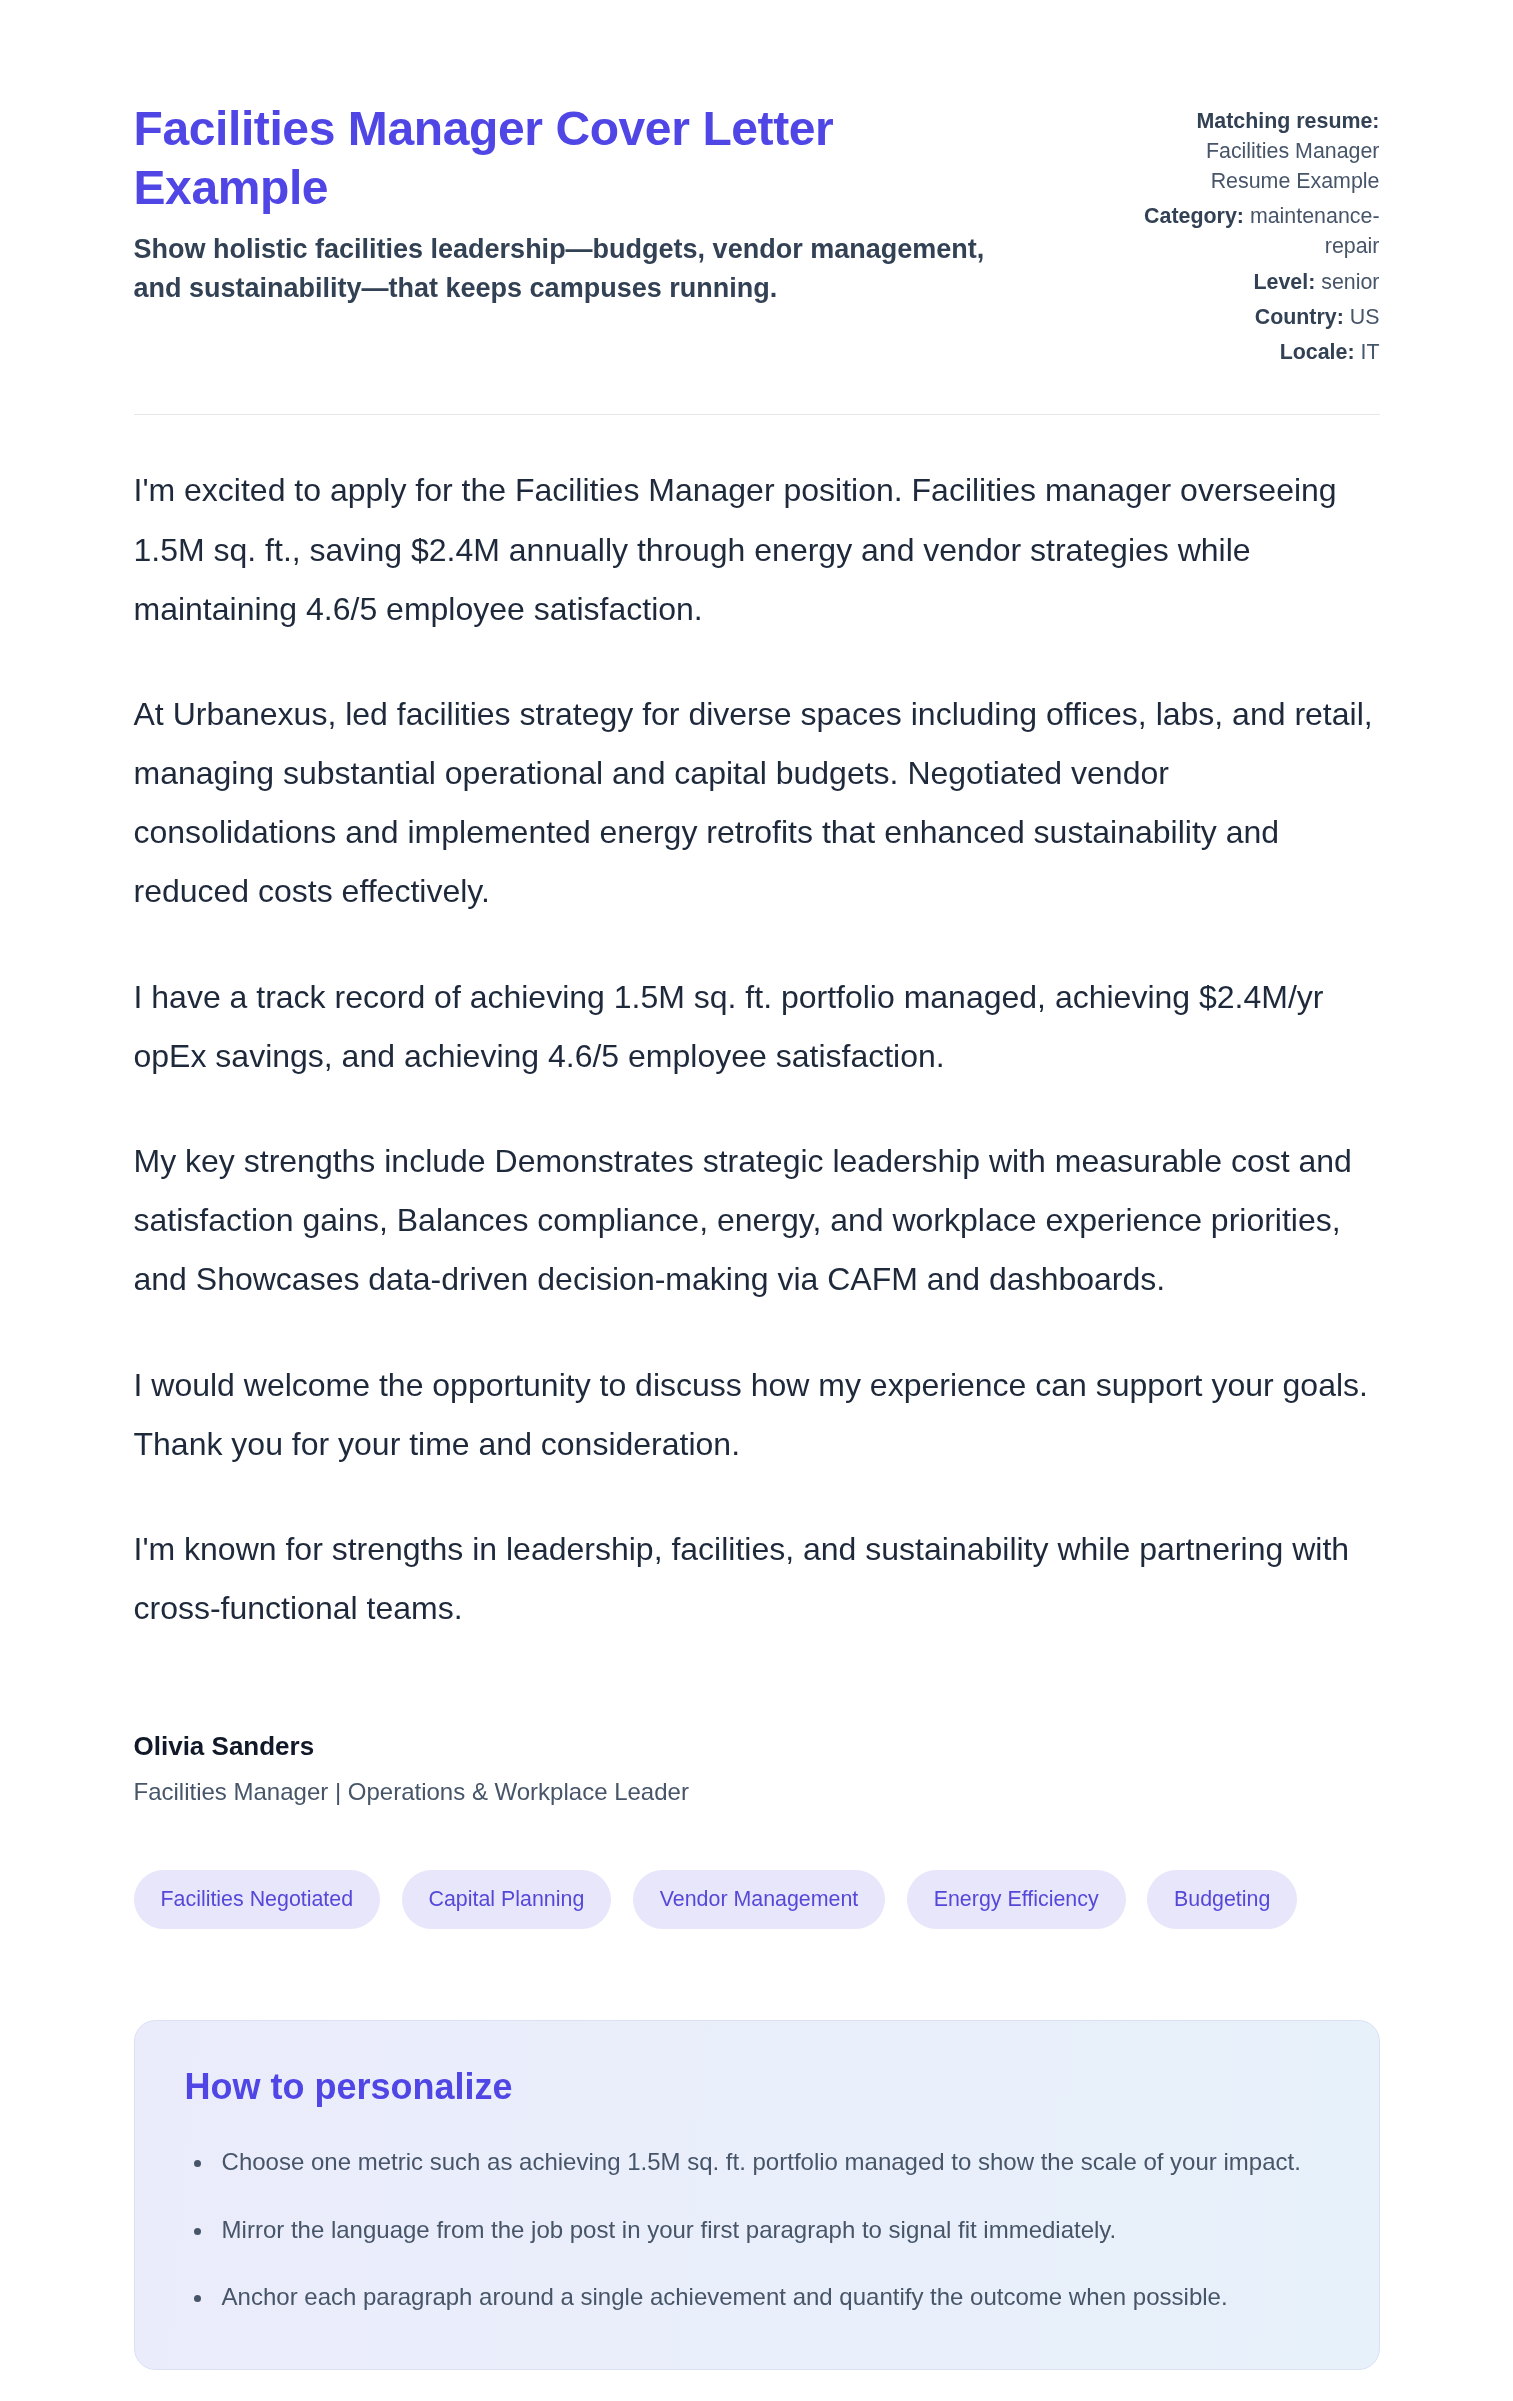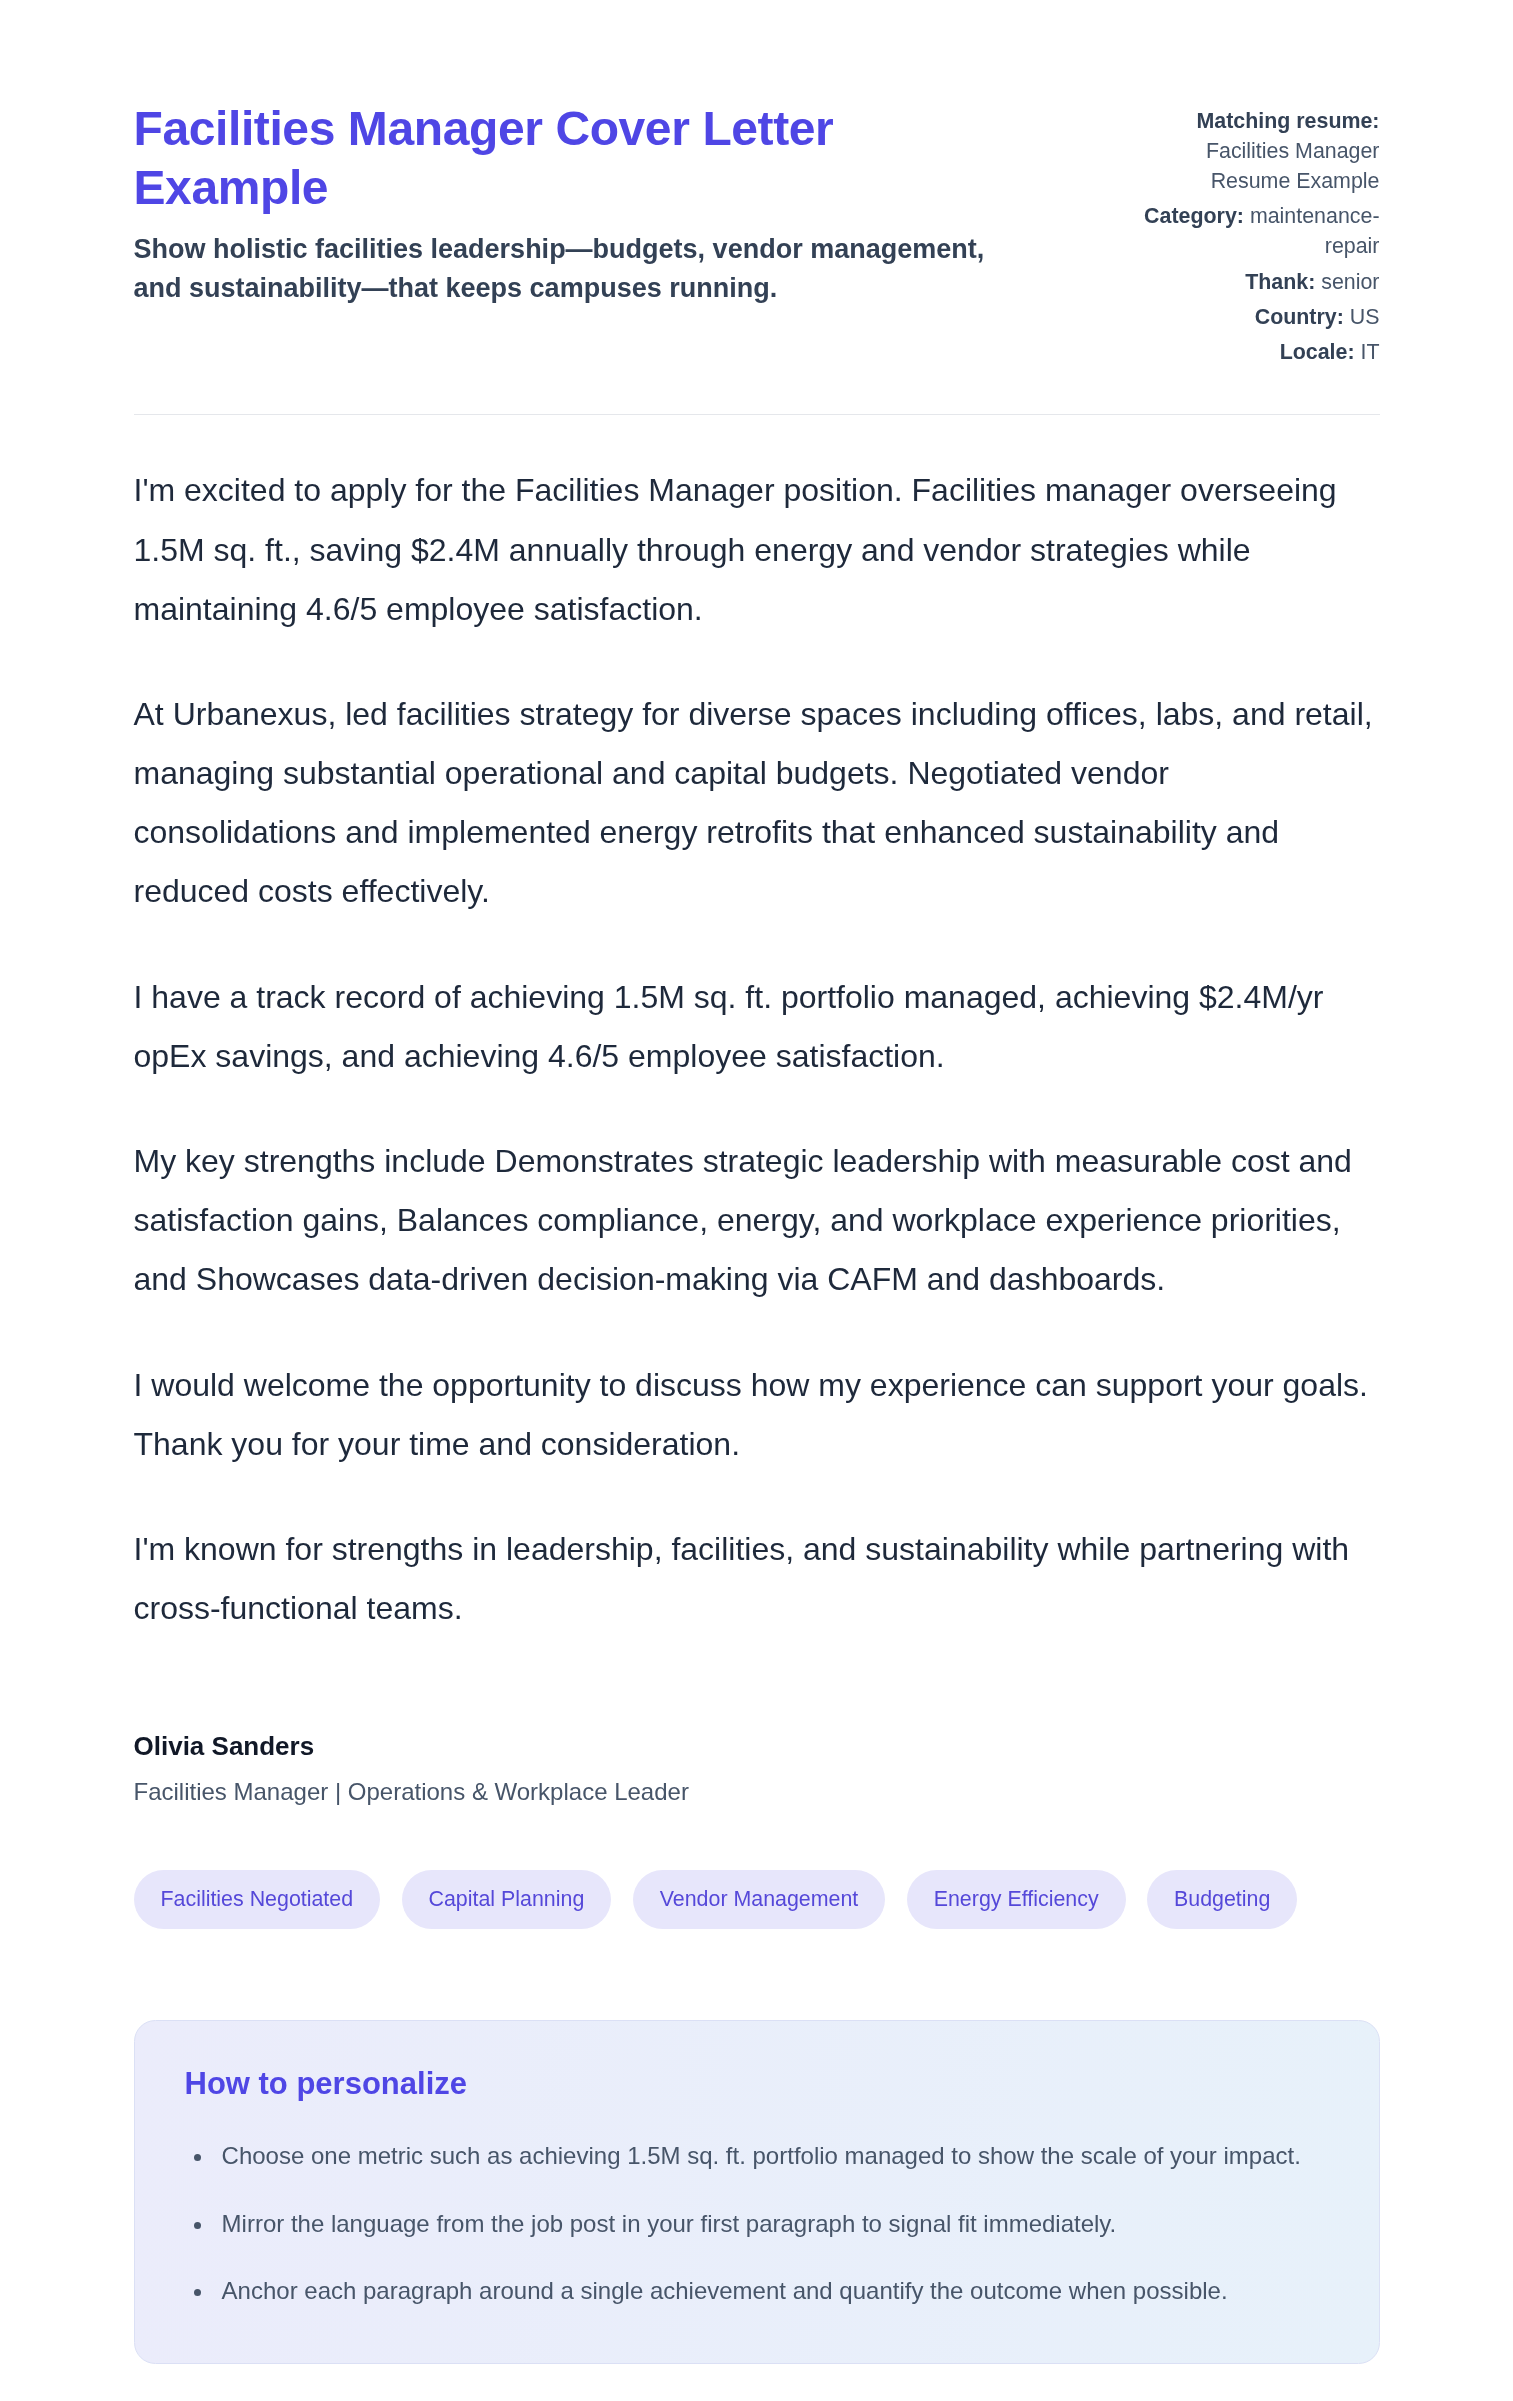--- a/index.html
+++ b/index.html
@@ -114,21 +114,21 @@
   }
   .personalize-card {
     margin-top: 91px;
     background: linear-gradient(95deg, var(--card-start) 0%, var(--card-end) 100%);
     border: 0.9px solid var(--card-border);
     border-radius: 21.4px;
     padding: 45px 50px 50px 50px;
   }
   .personalize-heading {
     margin: 0;
-    font-size: 31px;
+    font-size: 36px;
     font-weight: 700;
     color: var(--accent);
   }
   .personalize-bullets {
     margin: 32px 0 0 0;
     padding: 0 0 0 30px;
   }
   .personalize-bullets li {
     font-size: 24px;
     line-height: 1.85;
@@ -152,21 +152,21 @@
     <aside class="meta">
       <div class="meta-row">
         <span class="meta-label">Matching resume:</span>
         <a class="meta-value" href="#">Facilities Manager Resume Example</a>
       </div>
       <div class="meta-row">
         <span class="meta-label">Category:</span>
         <span class="meta-value">maintenance-repair</span>
       </div>
       <div class="meta-row">
-        <span class="meta-label">Thank:</span>
+        <span class="meta-label">Level:</span>
         <span class="meta-value">senior</span>
       </div>
       <div class="meta-row">
         <span class="meta-label">Country:</span>
         <span class="meta-value">US</span>
       </div>
       <div class="meta-row">
         <span class="meta-label">Locale:</span>
         <span class="meta-value">IT</span>
       </div>

